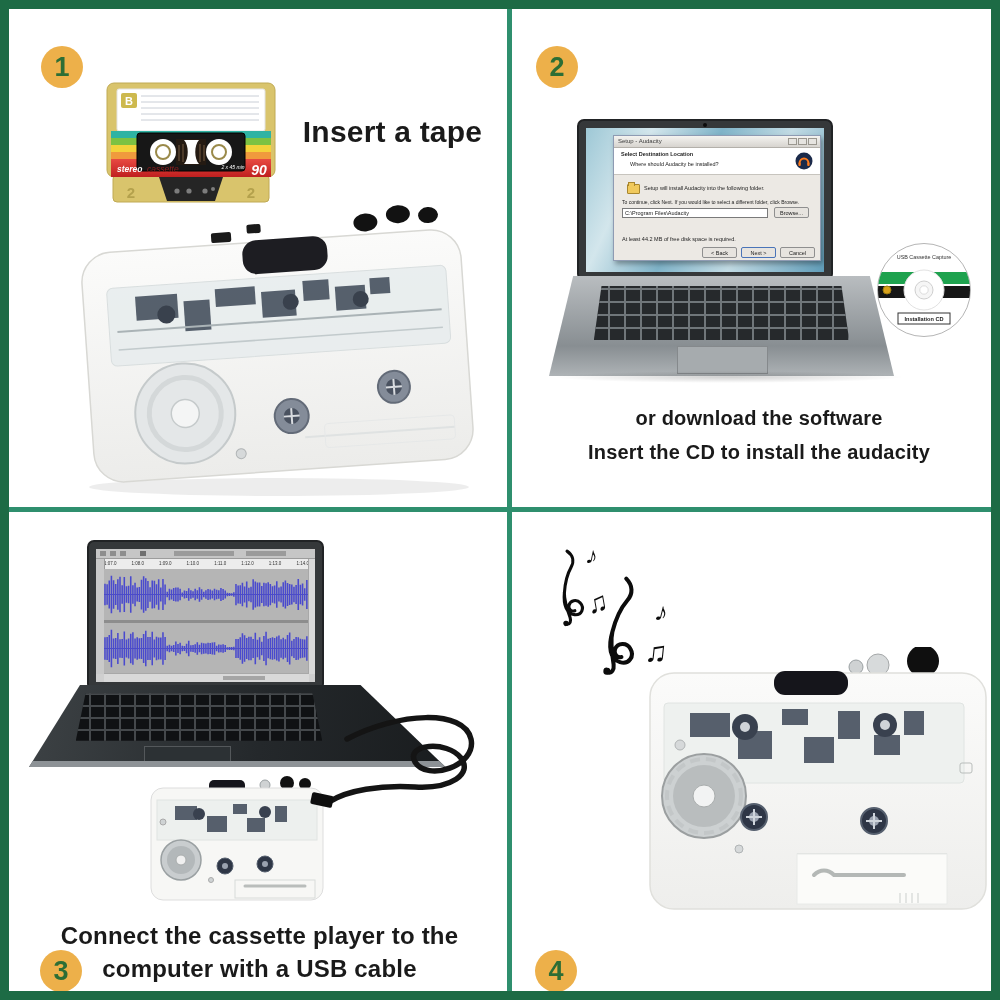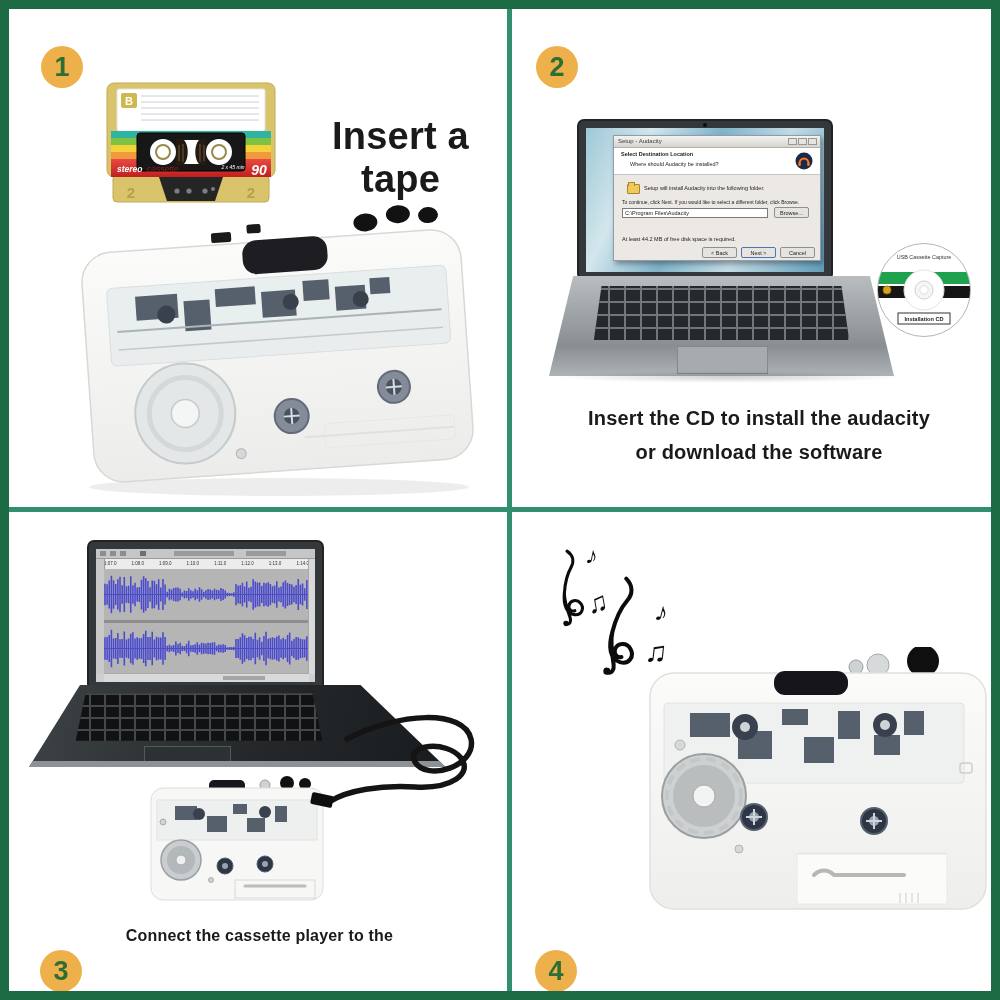--- a/index.html
+++ b/index.html
@@ -98,21 +98,21 @@
       <text x="158" y="96" font-size="14" font-style="italic" font-weight="bold" fill="#ffffff" text-anchor="middle">90</text>
       <polygon points="58,98 122,98 114,122 66,122" fill="#252525"></polygon>
       <circle cx="76" cy="112" r="2.6" fill="#7d7d7d"></circle>
         <circle cx="88" cy="112" r="2.6" fill="#7d7d7d"></circle>
       <circle cx="104" cy="112" r="2.6" fill="#7d7d7d"></circle>
         <circle cx="112" cy="110" r="2" fill="#7d7d7d"></circle>
       <text x="30" y="119" font-size="15" font-weight="bold" fill="#b4a14c" text-anchor="middle">2</text>
       <text x="150" y="119" font-size="15" font-weight="bold" fill="#b4a14c" text-anchor="middle">2</text>
     </svg>
 
-    <div class="caption" style="left:284px;top:106px;width:215px;font-size:38px;">Insert a tape</div>
+    <div class="caption" style="left:276px;top:106px;width:215px;font-size:30px;">Insert a tape</div>
 
     <svg class="abs" style="left:60px;top:190px;" width="415" height="300" viewBox="0 0 415 300">
       <defs>
           <linearGradient id="bodyg" x1="0" y1="0" x2="0" y2="1">
         <stop offset="0" stop-color="#fbfbfa"></stop>
             <stop offset="1" stop-color="#ececea"></stop>
       </linearGradient>
         </defs>
       <ellipse cx="210" cy="288" rx="190" ry="9" fill="rgba(0,0,0,0.07)"></ellipse>
       <g transform="rotate(-4 207 150)">
@@ -218,22 +218,22 @@
       <circle cx="53" cy="53" r="20" fill="#ffffff" stroke="#e2e2e2"></circle>
       <circle cx="53" cy="53" r="9" fill="#f6f6f6" stroke="#cfcfcf"></circle>
       <circle cx="53" cy="53" r="4.2" fill="#ffffff" stroke="#dddddd"></circle>
       <circle cx="16" cy="53" r="4" fill="#d8a21c" stroke="#9a7a10"></circle>
       <text x="53" y="22" font-size="5.4" fill="#333333" text-anchor="middle">USB Cassette Capture</text>
       <rect x="27" y="76" width="52" height="11" fill="#ffffff" stroke="#333333"></rect>
       <text x="53" y="84" font-size="5.6" font-weight="bold" fill="#222222" text-anchor="middle">Installation CD</text>
     </svg>
 
     <div class="caption" style="left:30px;top:392px;width:440px;font-size:20px;line-height:34px;">
+      <div>or download the software</div>
       <div>Insert the CD to install the audacity</div>
-      <div>or download the software</div>
     </div>
   </div>
 
   <div class="panel" style="left:0;top:500px;">
 
     <div class="hinge" style="left:96px;top:172px;width:34px;height:10px;"></div>
     <div class="hinge" style="left:256px;top:172px;width:34px;height:10px;"></div>
 
     <div class="screen" style="left:78px;top:31px;width:233px;height:147px;">
       <div class="content" style="background:#cfcfcf;">
@@ -308,22 +308,23 @@
       <circle cx="64" cy="106" r="2.5" fill="#cfd3d4" stroke="#aaaaaa"></circle>
       <rect x="88" y="106" width="80" height="18" fill="none" stroke="#d8dbd9"></rect>
       <path d="M98 112 H158" stroke="#b9bdbb" stroke-width="3" stroke-linecap="round"></path>
     </svg>
 
     <svg class="abs" style="left:290px;top:185px;" width="190" height="130" viewBox="0 0 190 130">
       <path d="M48 45 C100 18 165 15 172 45 C178 72 128 88 116 68 C106 50 148 46 162 64 C174 80 152 95 116 93 C82 91 48 96 30 108" fill="none" stroke="#141414" stroke-width="5.5" stroke-linecap="round"></path>
       <rect x="12" y="100" width="22" height="12" rx="2" fill="#0e0e0e" transform="rotate(12 23 106)"></rect>
     </svg>
 
-    <div class="caption" style="left:28px;top:410px;width:445px;font-size:16px;line-height:33px;text-align:center;">
+    <div class="caption" style="left:28px;top:410px;width:445px;font-size:24px;line-height:33px;text-align:center;">
       <div>Connect the cassette player to the</div>
+      <div>computer with a USB cable</div>
     </div>
     <div class="badge" style="left:31px;top:441px;">3</div>
   </div>
 
   <div class="panel" style="left:500px;top:500px;">
 
     <svg class="abs" style="left:41px;top:40px;transform:rotate(-6deg);" width="34" height="78" viewBox="0 0 40 100">
       <path d="M25 3 C32 9 33 17 28 24 C23 31 18 44 16 56 C13 71 16 83 26 85 C35 87 40 78 35 71 C31 65 22 66 20 73 C19 78 23 81 27 80 M16 56 C15 63 17 76 20 88 C21 93 19 97 15 96" fill="none" stroke="#0c0c0c" stroke-width="4" stroke-linecap="round"></path>
       <circle cx="14" cy="95" r="3.5" fill="#0c0c0c"></circle>
     </svg>

